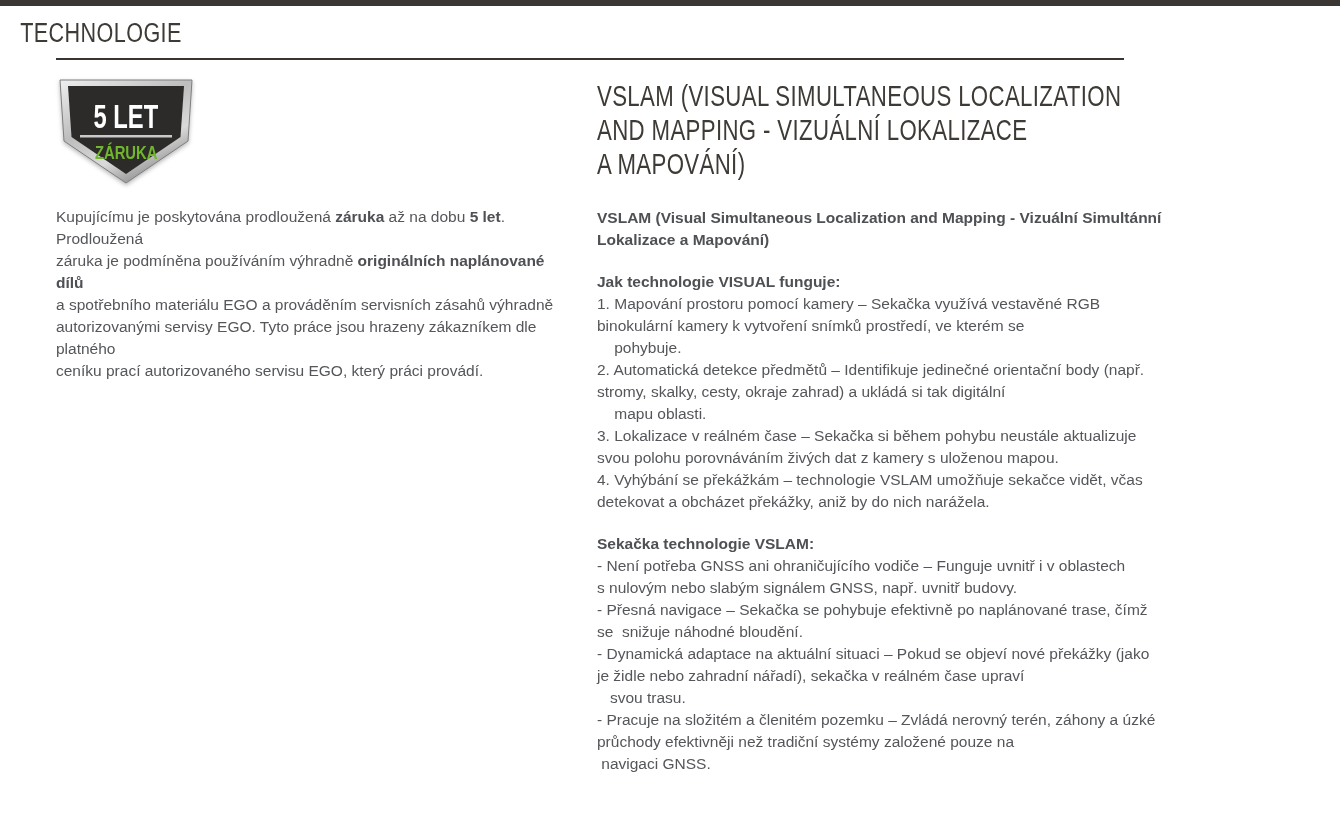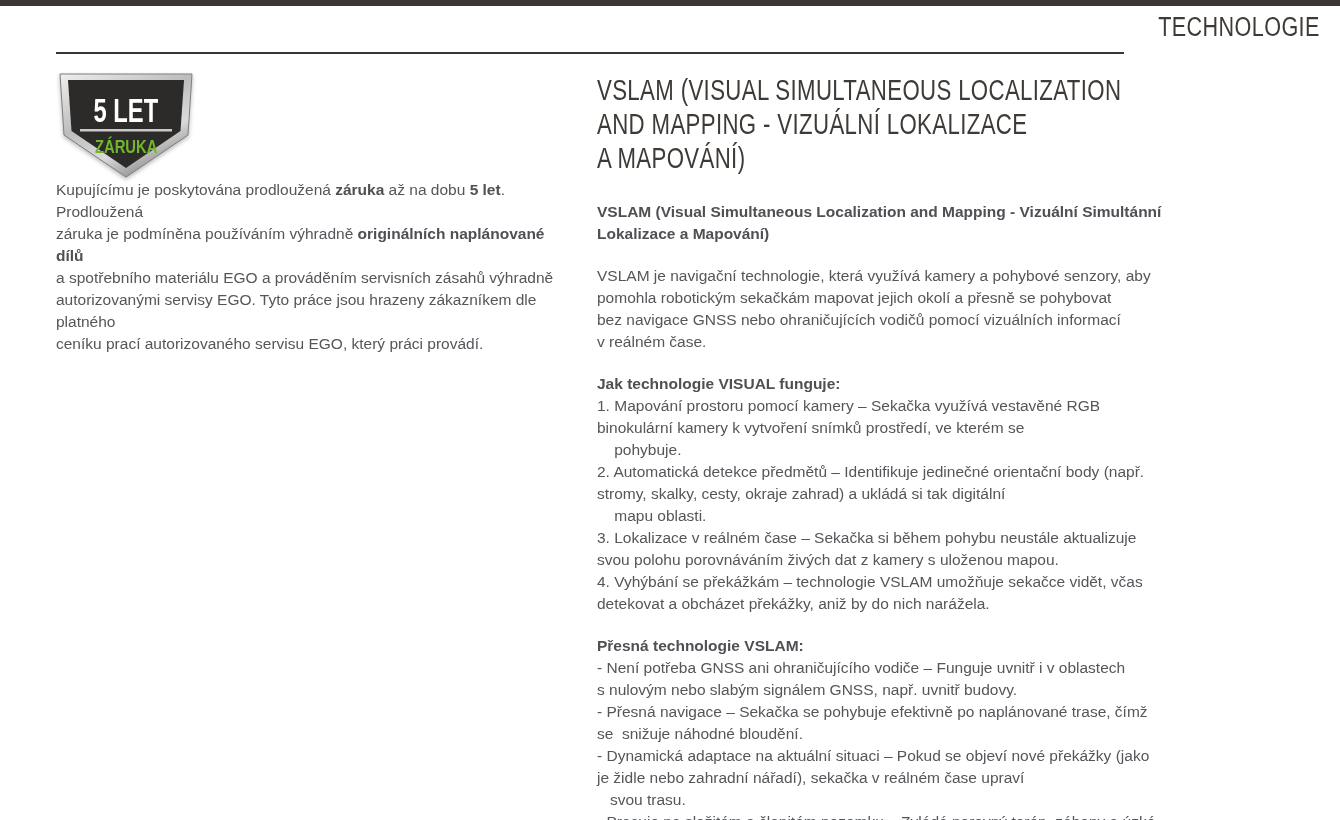--- a/index.html
+++ b/index.html
@@ -1,37 +1,37 @@
 <!DOCTYPE html>
 <html lang="cs"><head>
 <meta charset="utf-8">
 <style>
   * { margin:0; padding:0; box-sizing:border-box; }
   html,body { width:1340px; height:820px; overflow:hidden; background:#ffffff;
     font-family:"Liberation Sans", sans-serif; }
   .topbar { width:100%; height:6px; background:#3b3735; }
-  .page-head { text-align:right; margin-top:6px; }
+  .page-head { text-align:left; margin-top:12px; }
   .page-head .cond { display:inline-block; transform:scaleX(0.80); transform-origin:center top;
     font-size:27px; font-weight:400; color:#3e3a36; letter-spacing:0.5px; white-space:pre; }
   .rule { margin:9px 0 0 56px; width:1068px; border-top:2px solid #3a3531; }
 
   .content { display:flex; padding-left:56px; margin-top:19px; }
   .col-left  { width:541px; flex:none; }
   .col-right { width:700px; flex:none; }
 
   .badge-row { display:flex; align-items:center; }
   .badge-svg { flex:none; filter:drop-shadow(0 2px 2px rgba(0,0,0,0.28)); }
   .h2wrap { margin-left:21px; }
   .cond-h2 { display:inline-block; transform:scaleX(0.78); transform-origin:left center;
     font-size:29px; font-weight:400; color:#3e3a36; letter-spacing:0.5px; white-space:pre; }
   .cond-h1 { display:inline-block; transform:scaleX(0.74); transform-origin:left top;
     font-size:30px; line-height:34px; font-weight:400; color:#3e3a36; letter-spacing:0.5px; white-space:pre; }
 
   .body-txt { font-size:15.5px; line-height:22px; color:#54565a; white-space:pre-wrap; }
-  .col-left .body-txt { width:520px; }
+  .col-left .body-txt { margin-top:21px; width:520px; }
   .para { margin-top:20px; white-space:pre-wrap; font-size:15.5px; line-height:22px; color:#54565a; }
   .para:first-of-type { margin-top:26px; }
   .b, .bold-line { font-weight:700; color:#4e5054; }
   .bold-line { white-space:pre-wrap; }
   svg text { font-family:"Liberation Sans", sans-serif; }
 </style>
 </head>
 <body>
 
 <div class="topbar"></div>
@@ -69,38 +69,34 @@
   </div>
 
   <div class="col-right">
     <span class="cond-h1">VSLAM (VISUAL SIMULTANEOUS LOCALIZATION
 AND MAPPING - VIZUÁLNÍ LOKALIZACE
 A MAPOVÁNÍ)</span>
 
     <div class="para bold-line">VSLAM (Visual Simultaneous Localization and Mapping - Vizuální Simultánní
 Lokalizace a Mapování)</div>
 
-    <div class="para">VSLAM je navigační technologie, která využívá kamery a pohybové senzory, aby
-pomohla robotickým sekačkám mapovat jejich okolí a přesně se pohybovat
-bez navigace GNSS nebo ohraničujících vodičů pomocí vizuálních informací
-v reálném čase.</div>
 
     <div class="para"><span class="bold-line">Jak technologie VISUAL funguje:</span><span>
 </span><span>1. Mapování prostoru pomocí kamery – Sekačka využívá vestavěné RGB
 binokulární kamery k vytvoření snímků prostředí, ve kterém se
     pohybuje.
 2. Automatická detekce předmětů – Identifikuje jedinečné orientační body (např.
 stromy, skalky, cesty, okraje zahrad) a ukládá si tak digitální
     mapu oblasti.
 3. Lokalizace v reálném čase – Sekačka si během pohybu neustále aktualizuje
 svou polohu porovnáváním živých dat z kamery s uloženou mapou.
 4. Vyhýbání se překážkám – technologie VSLAM umožňuje sekačce vidět, včas
 detekovat a obcházet překážky, aniž by do nich narážela.</span></div>
 
-    <div class="para"><span class="bold-line">Přesná technologie VSLAM:</span><span>
+    <div class="para"><span class="bold-line">Sekačka technologie VSLAM:</span><span>
 </span><span>- Není potřeba GNSS ani ohraničujícího vodiče – Funguje uvnitř i v oblastech
 s nulovým nebo slabým signálem GNSS, např. uvnitř budovy.
 - Přesná navigace – Sekačka se pohybuje efektivně po naplánované trase, čímž
 se  snižuje náhodné bloudění.
 - Dynamická adaptace na aktuální situaci – Pokud se objeví nové překážky (jako
 je židle nebo zahradní nářadí), sekačka v reálném čase upraví
    svou trasu.
 - Pracuje na složitém a členitém pozemku – Zvládá nerovný terén, záhony a úzké
 průchody efektivněji než tradiční systémy založené pouze na
  navigaci GNSS.</span></div>

